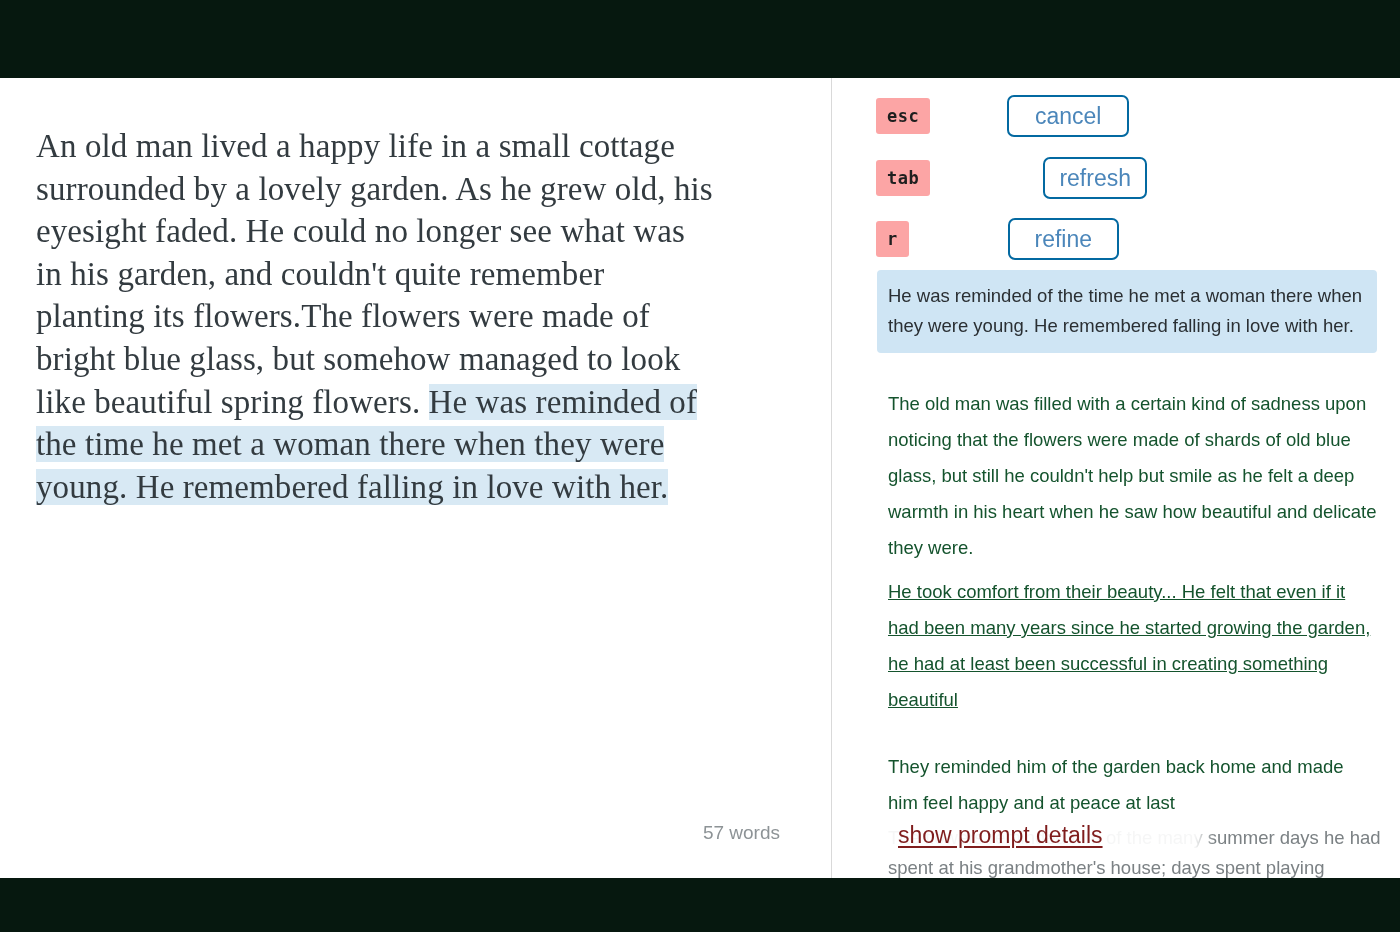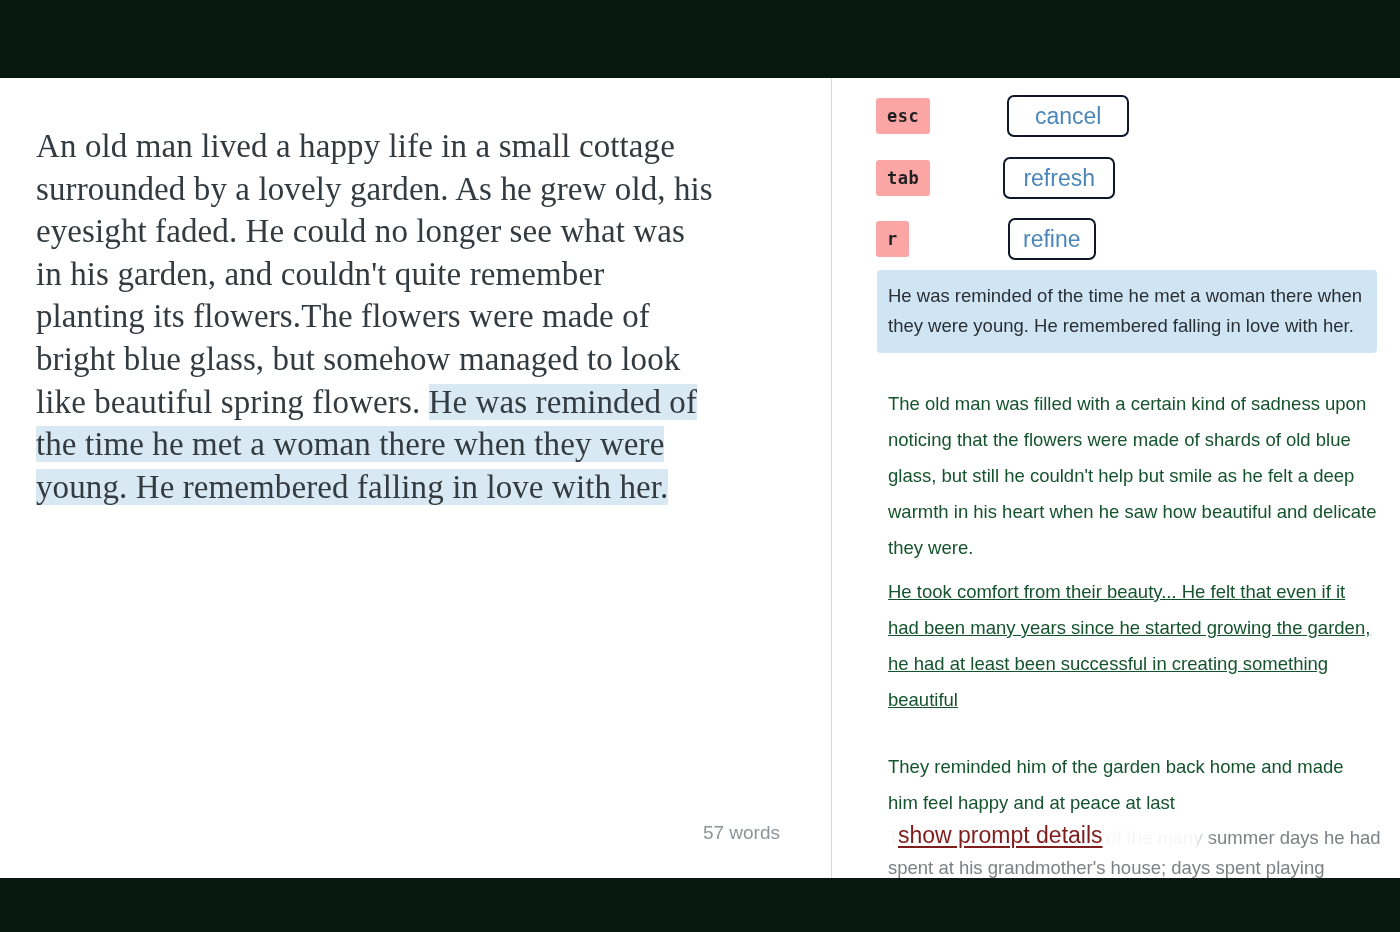--- a/index.html
+++ b/index.html
@@ -55,21 +55,21 @@
     background: #fca5a5;
     border-radius: 3px;
     display: flex; align-items: center; justify-content: center;
     padding: 0 11px;
     font-family: "DejaVu Sans Mono", monospace;
     font-size: 17px; font-weight: 700; color: #1f1f1f;
     letter-spacing: 0.5px;
   }
   .action-btn {
     background: #ffffff;
-    border: 2px solid #0f172a;
+    border: 2px solid #0369a1;
     border-radius: 7px;
     color: #4b86ba;
     font-family: "Liberation Sans", sans-serif;
     font-size: 23px;
     height: 42px;
     display: flex; align-items: center; justify-content: center;
     cursor: pointer;
   }
 
   .sugg-highlight {
@@ -134,27 +134,27 @@
 
       <div class="shortcut-row" style="left:44px; top:17px;">
         <div class="keycap">esc</div>
         <div style="width:77px;"></div>
         <div class="action-btn" style="width:122px;">cancel</div>
       </div>
 
       <div class="shortcut-row" style="left:44px; top:79px;">
         <div class="keycap">tab</div>
         <div style="width:73px;"></div>
-        <div class="action-btn" style="width:112px;">refresh</div>
+        <div class="action-btn" style="width:104px;margin-left:40px;">refresh</div>
       </div>
 
       <div class="shortcut-row" style="left:44px; top:140px;">
         <div class="keycap">r</div>
         <div style="width:99px;"></div>
-        <div class="action-btn" style="width:88px;">refine</div>
+        <div class="action-btn" style="width:111px;">refine</div>
       </div>
 
       <div class="sugg-highlight">He was reminded of the time he met a woman there when they were young. He remembered falling in love with her.</div>
 
       <div class="para p1">The old man was filled with a certain kind of sadness upon noticing that the flowers were made of shards of old blue glass, but still he couldn't help but smile as he felt a deep warmth in his heart when he saw how beautiful and delicate they were.</div>
       <div class="para p2">He took comfort from their beauty... He felt that even if it had been many years since he started growing the garden, he had at least been successful in creating something beautiful</div>
       <div class="para p3">They reminded him of the garden back home and made him feel happy and at peace at last</div>
 
       <div class="ghost-para">
         <span>The flowers reminded him of the many summer days he had spent at his grandmother's house; days spent playing</span>

